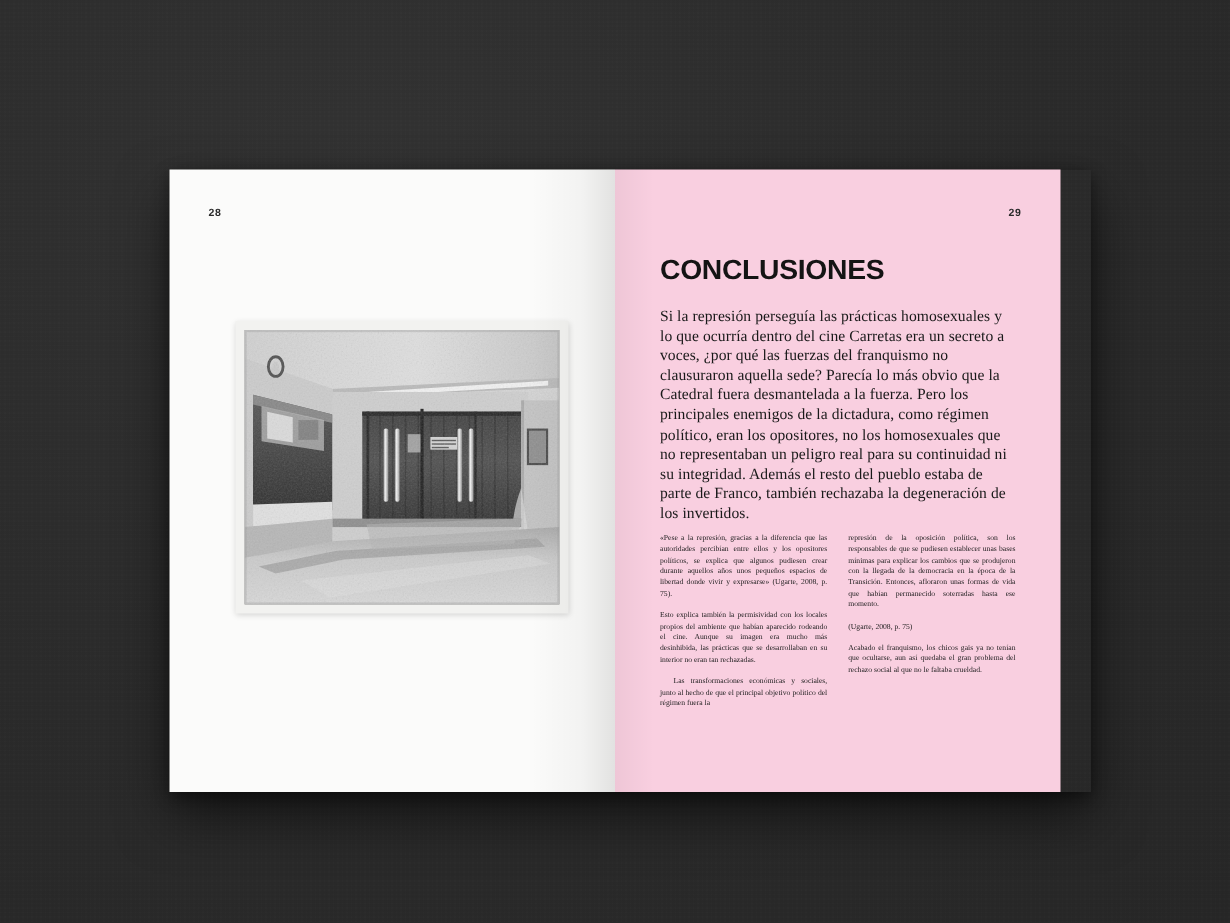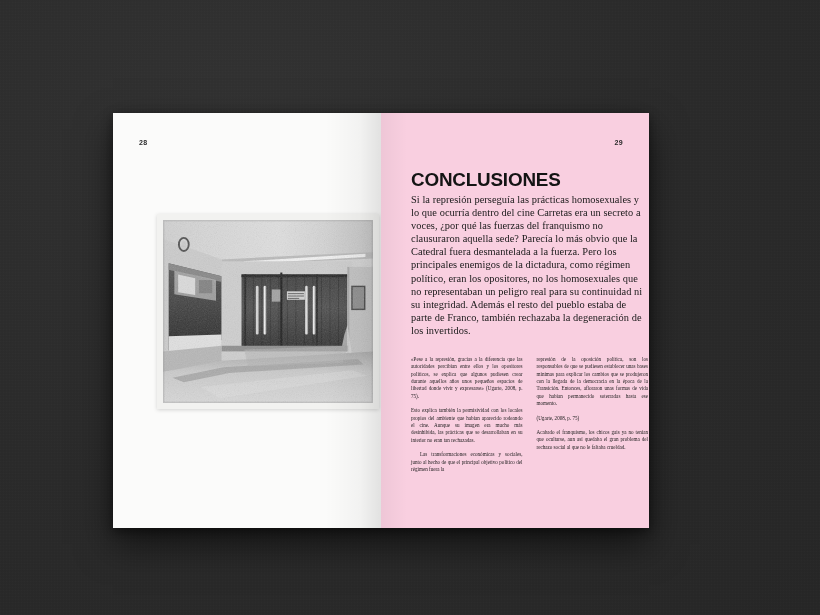--- a/index.html
+++ b/index.html
@@ -30,21 +30,21 @@
     background-image:
       repeating-linear-gradient(0deg, rgba(255,255,255,.025) 0 1px, rgba(0,0,0,0) 1px 3px),
       repeating-linear-gradient(90deg, rgba(255,255,255,.02) 0 1px, rgba(0,0,0,0) 1px 3px);
   }
 
   
   .spread {
     position: absolute;
     left: 113px;
     top: 113px;
-    width: 536px;
+    width: 614px;
     height: 415px;
     display: flex;
     box-shadow: 0 16px 34px rgba(0,0,0,.55), 0 3px 10px rgba(0,0,0,.45);
   }
 
   .page {
     position: relative;
     height: 100%;
     overflow: hidden;
   }
@@ -132,21 +132,21 @@
     font-size: 18.5px;
     letter-spacing: -0.2px;
     color: #141414;
     white-space: nowrap;
     transform: scaleX(1.02);
     transform-origin: left center;
   }
 
   .lede {
     position: absolute;
-    top: 80px;
+    top: 92px;
     left: 0;
     width: 233px;
     margin: 0;
     font-family: "Liberation Serif", serif;
     font-size: 10.4px;
     line-height: 13.1px;
     color: #191919;
     letter-spacing: .05px;
   }
 

